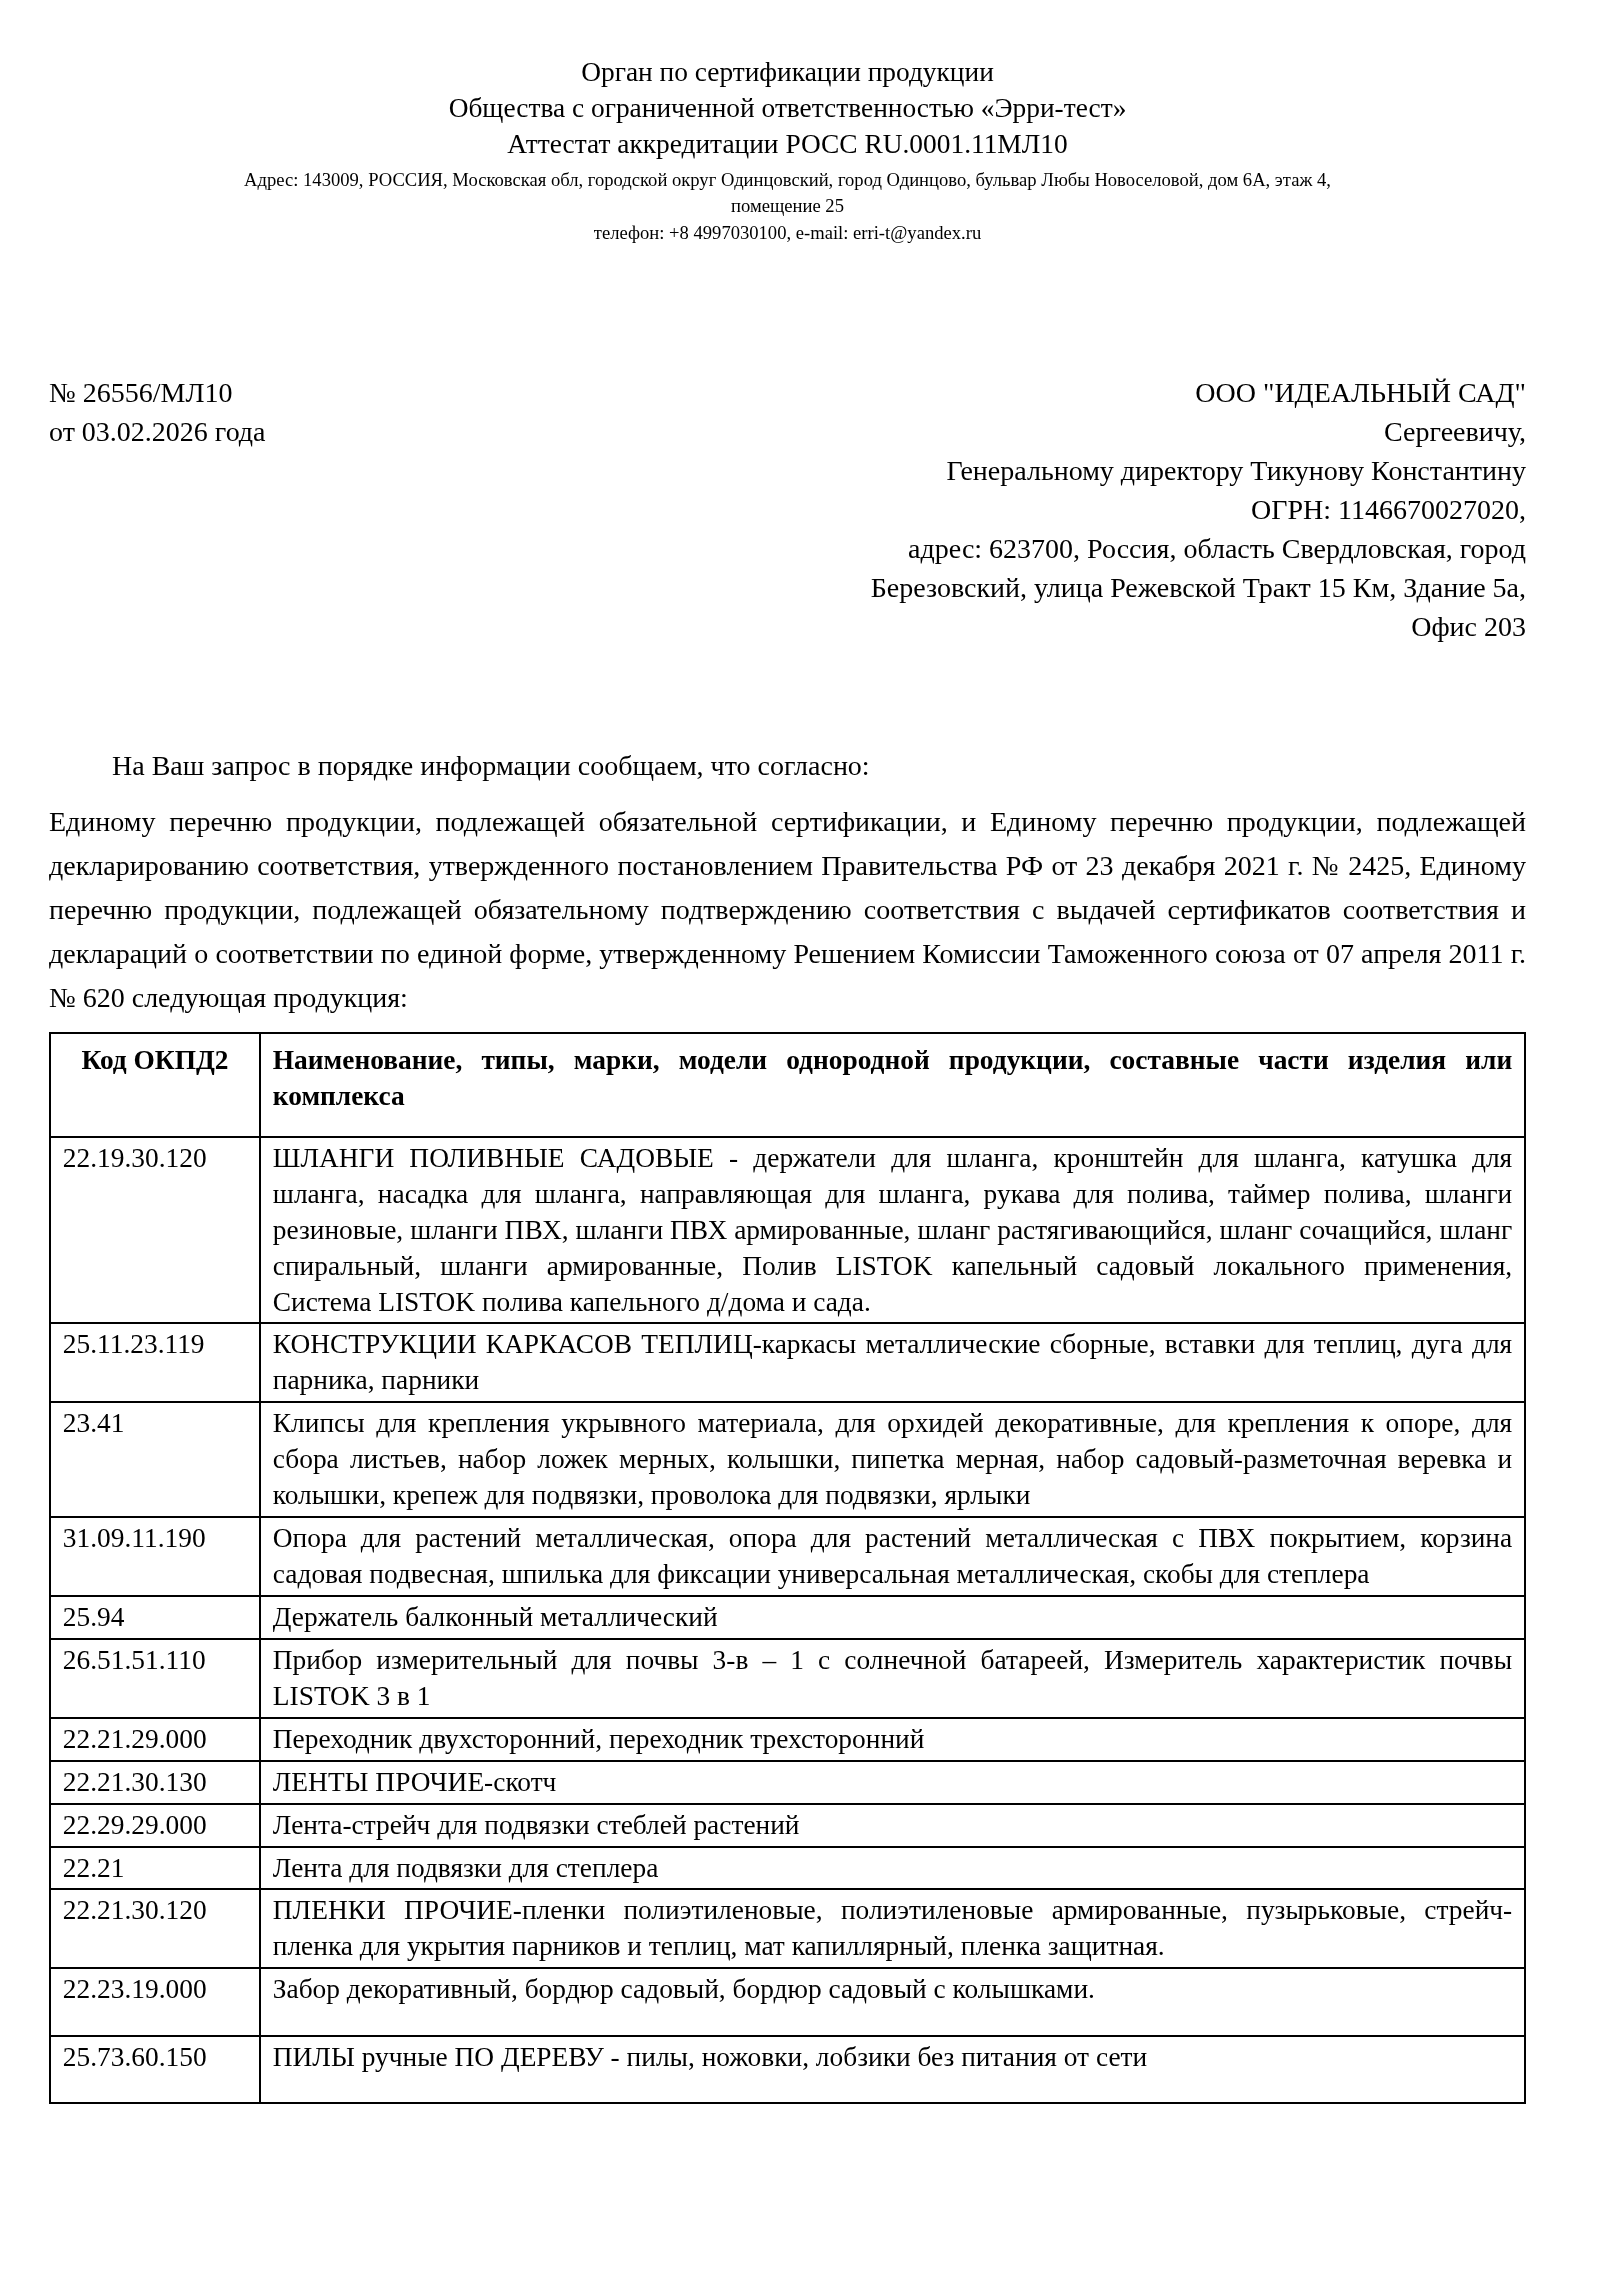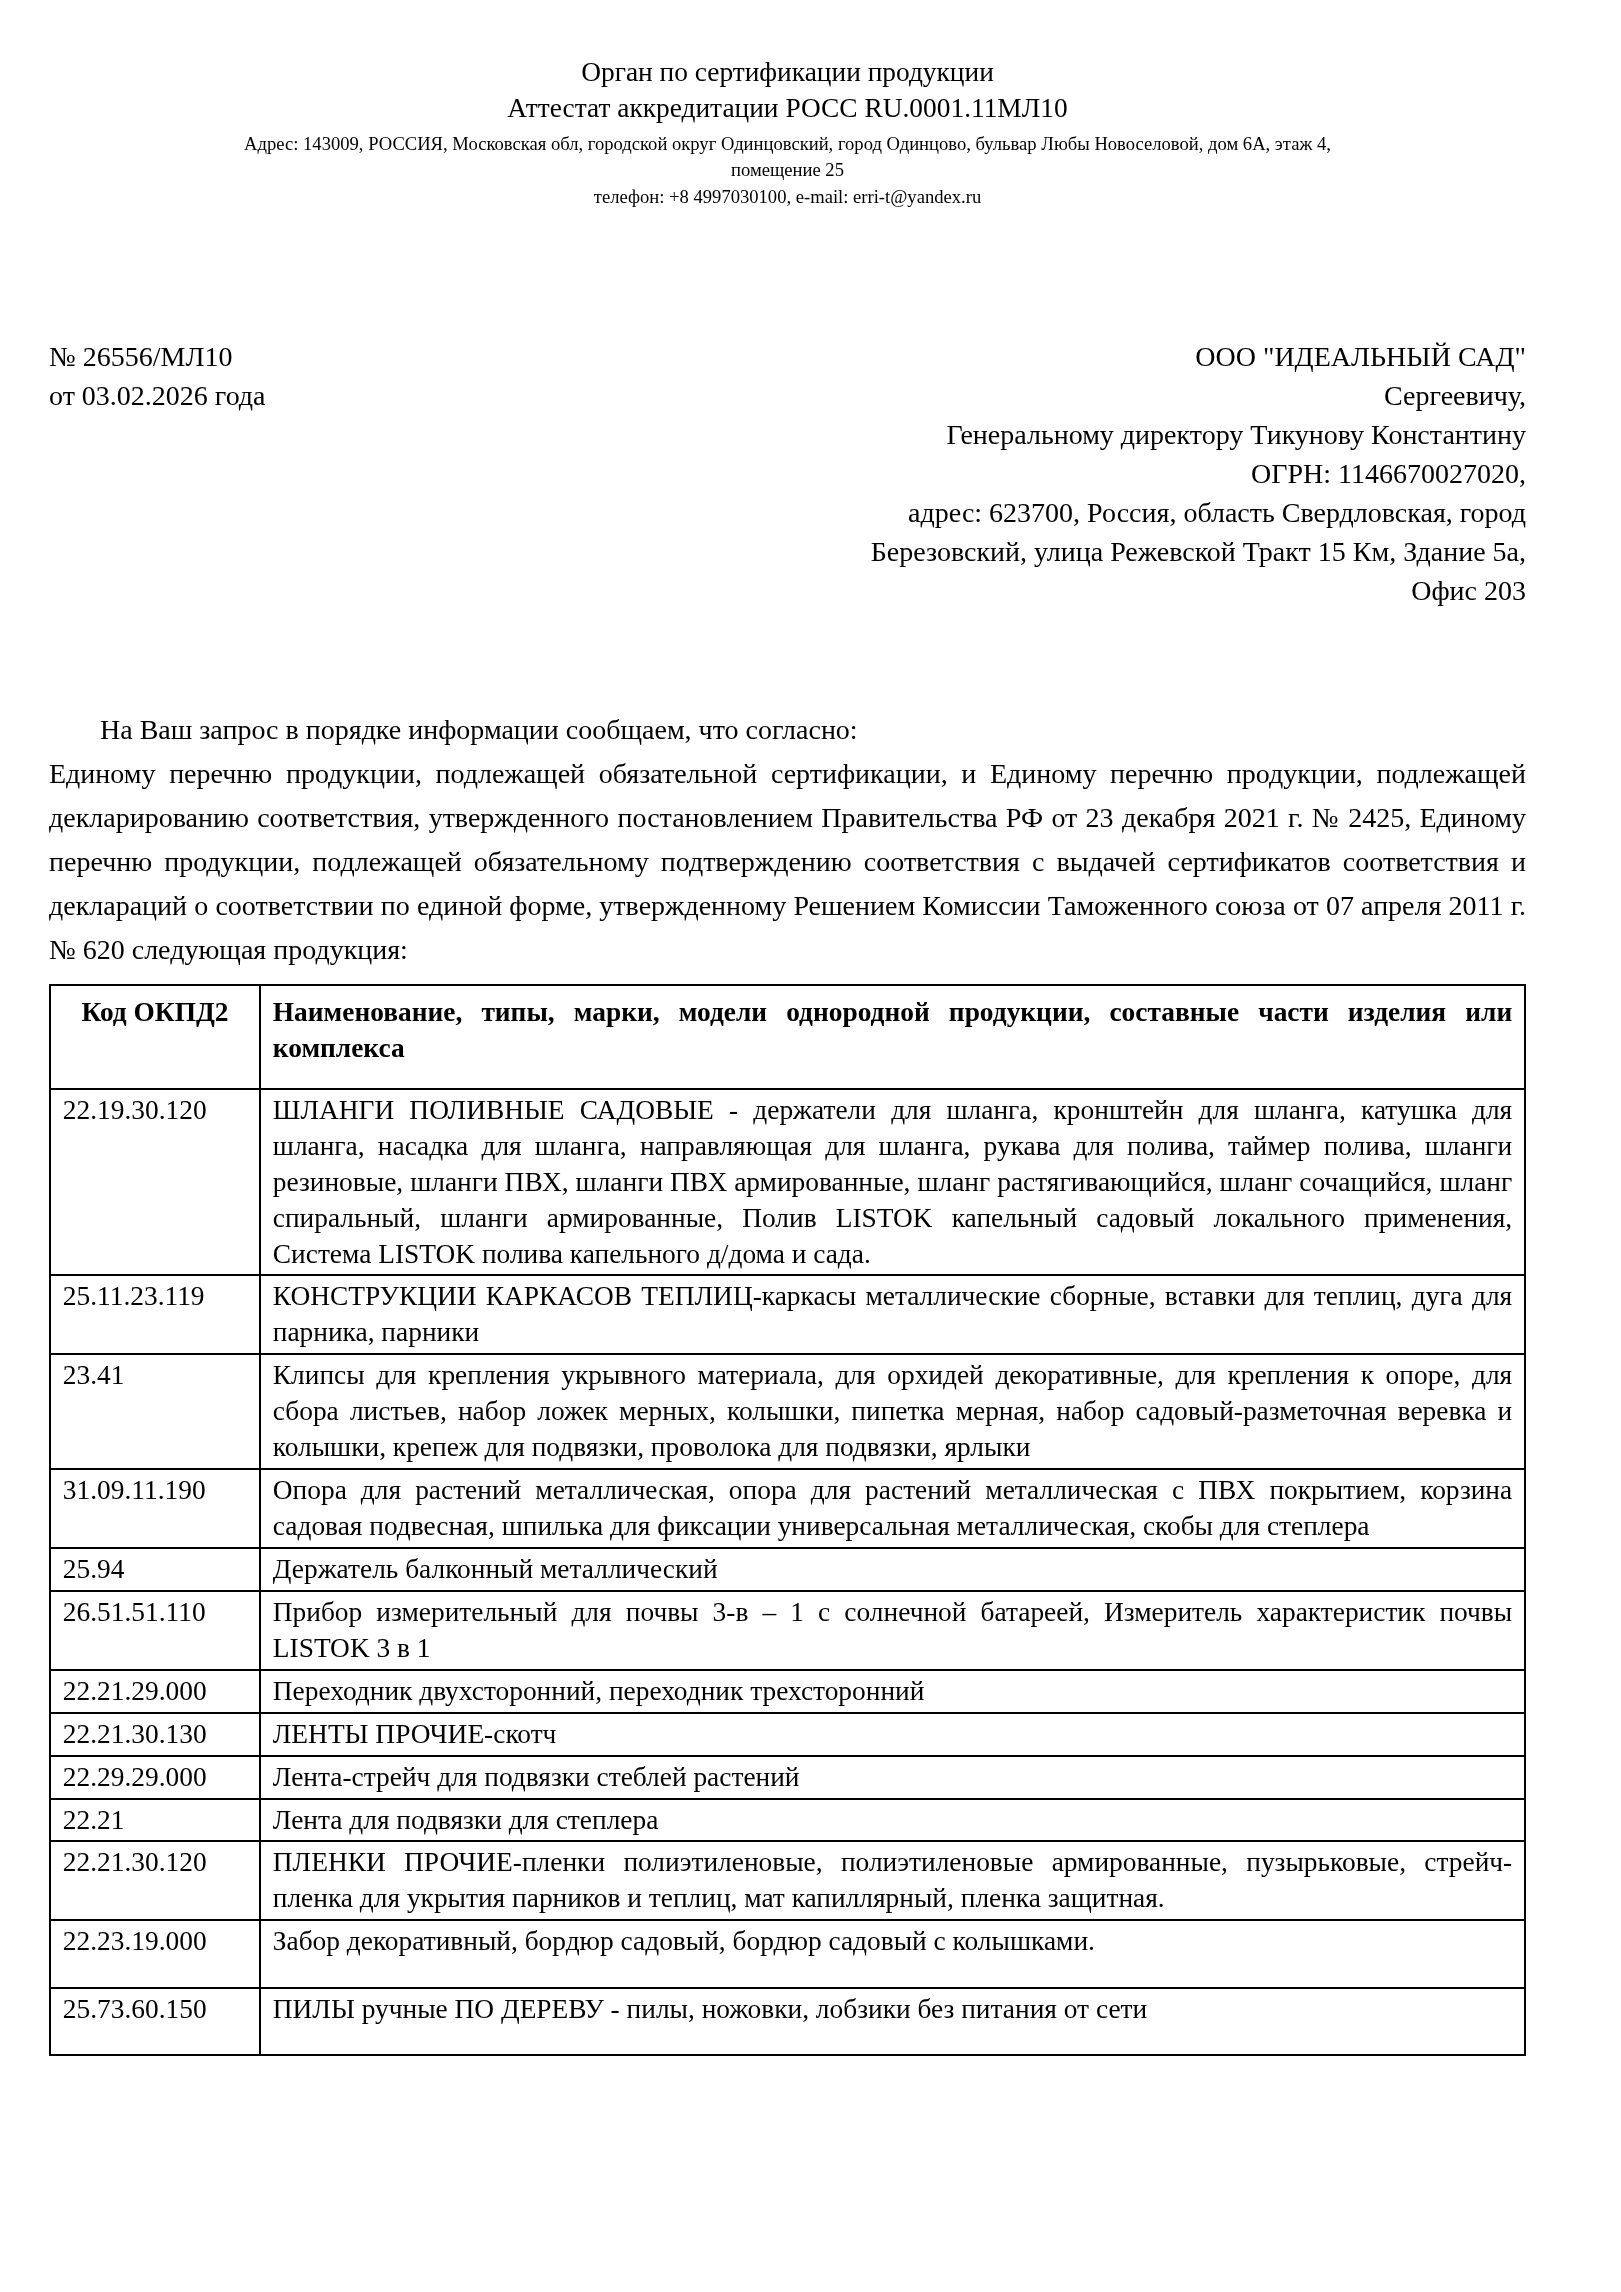--- a/index.html
+++ b/index.html
@@ -26,21 +26,21 @@
     display: flex;
     justify-content: space-between;
     align-items: flex-start;
     font-size: 28px;
     line-height: 39px;
   }
   .ref-left { text-align: left; white-space: nowrap; }
   .recipient { text-align: right; max-width: 980px; }
   
   .body-sec { margin-top: 98px; font-size: 28px; }
-  .intro { margin: 0; text-indent: 51px; line-height: 44px; }
+  .intro { margin: 12px; text-indent: 51px; line-height: 44px; }
   .para  { margin: 0; text-align: justify; line-height: 44px; }
   
   table.products {
     width: 100%;
     margin-top: 11.8px;
     border-collapse: collapse;
     table-layout: fixed;
   }
   table.products col.c-code { width: 210px; }
   table.products th, table.products td {
@@ -60,20 +60,21 @@
   table.products td.name { text-align: justify; }
   table.products tbody tr:nth-last-child(-n+2) td { padding-bottom: 27.4px; }
 </style>
 </head>
 <body>
 
 <div class="page">
 
   <div class="org-block">
     <div class="org-line">Орган по сертификации продукции</div>
+    <div class="org-line">Общества с ограниченной ответственностью «Эрри-тест»</div>
     <div class="org-line">Аттестат аккредитации РОСС RU.0001.11МЛ10</div>
     <div class="org-small-block">
       <div class="org-small">Адрес: 143009, РОССИЯ, Московская обл, городской округ Одинцовский, город Одинцово, бульвар Любы Новоселовой, дом 6А, этаж 4,</div>
       <div class="org-small">помещение 25</div>
       <div class="org-small">телефон: +8 4997030100, e-mail: erri-t@yandex.ru</div>
     </div>
   </div>
 
   <div class="ref-row">
     <div class="ref-left">

